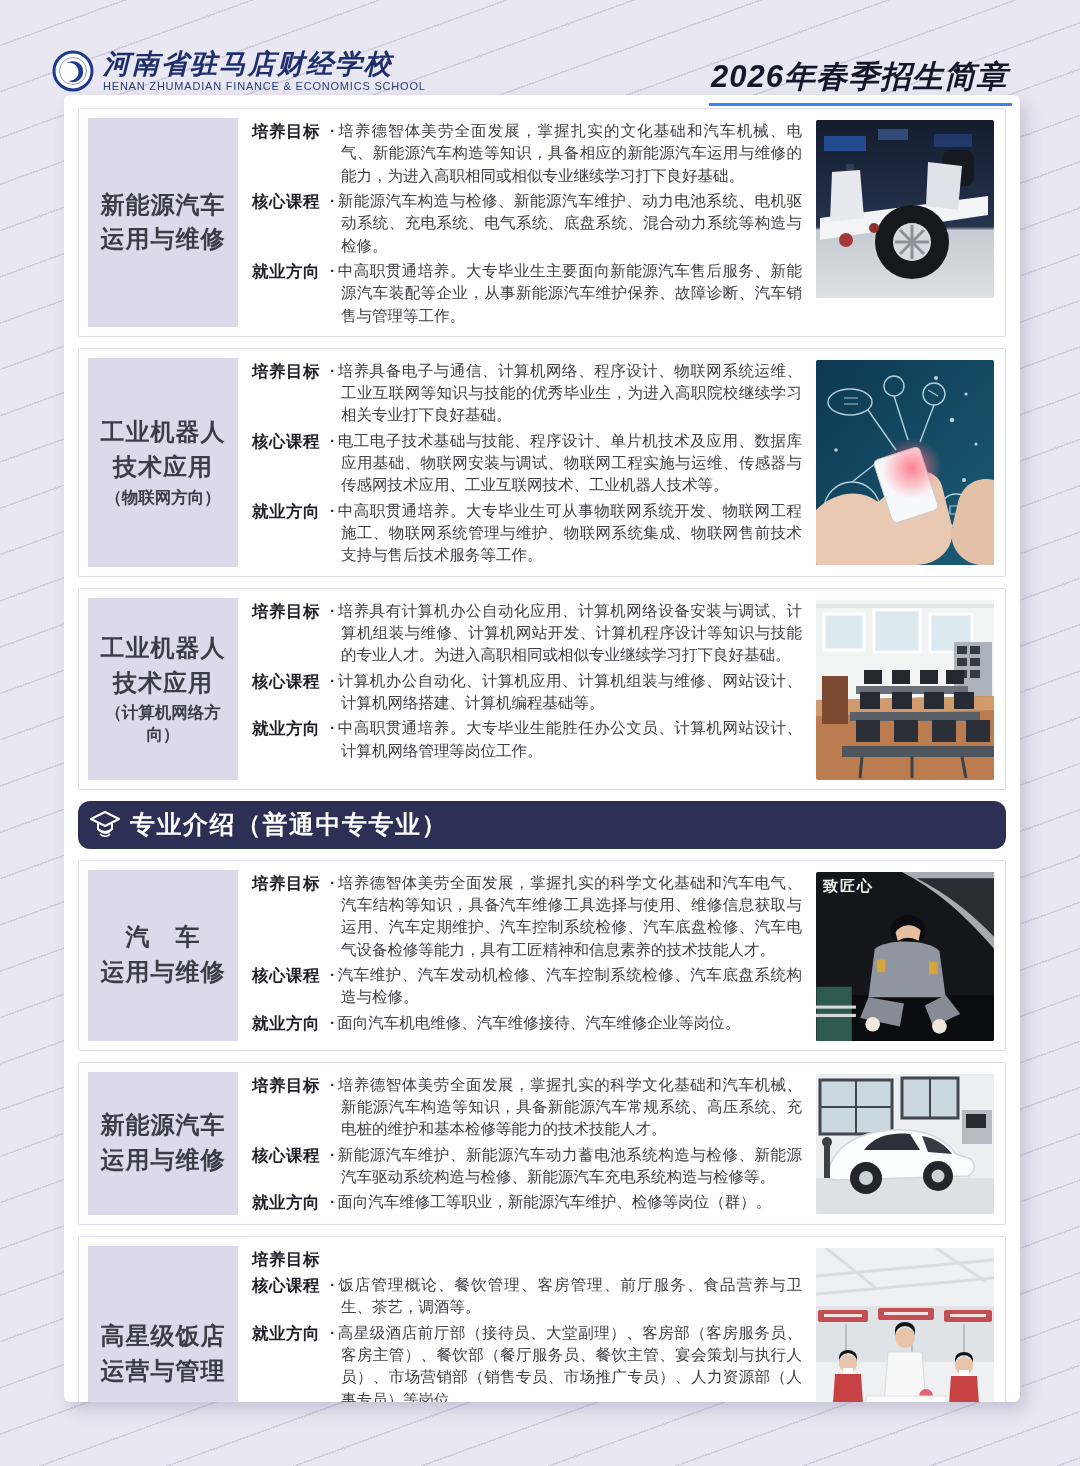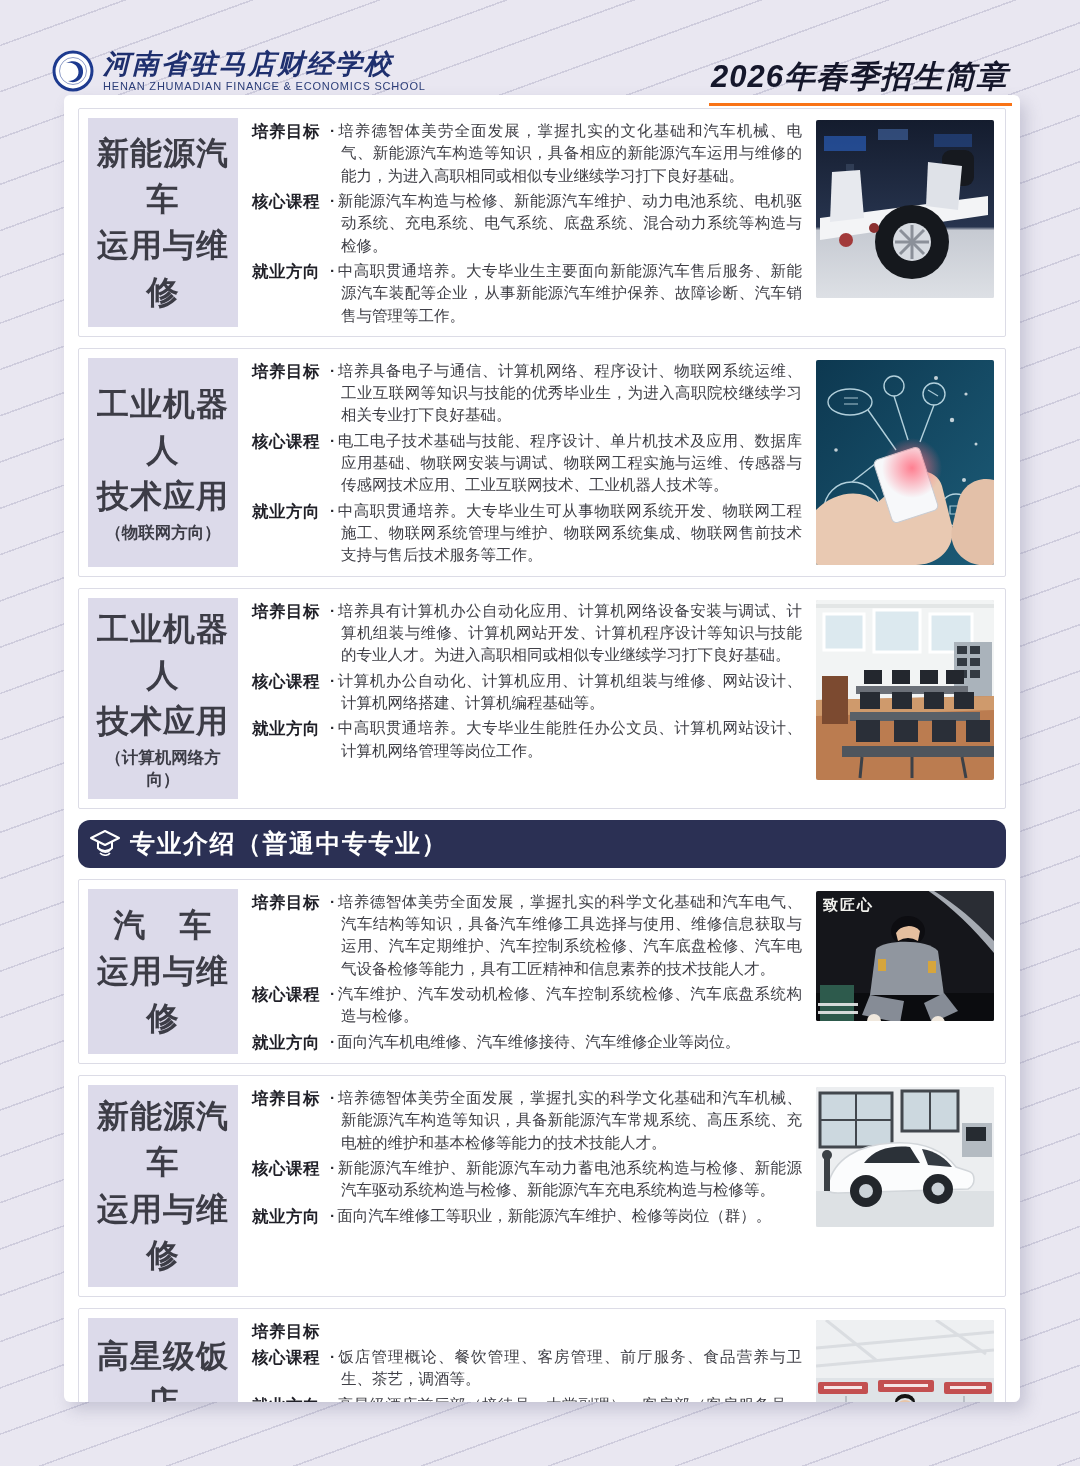--- a/index.html
+++ b/index.html
@@ -13,45 +13,45 @@
       rgba(163,161,188,.38) 42px, rgba(163,161,188,.38) 43.5px); }
 
   
   .topbar { position:absolute; top:0; left:0; right:0; height:95px; z-index:2; }
   .logo-block { position:absolute; left:52px; top:50px; display:flex; align-items:center; gap:9px; }
   .emblem { width:42px; height:42px; flex:0 0 auto; }
   .logo-text .cn { font-family:"Liberation Serif","DejaVu Serif",serif; font-weight:700; font-style:italic;
     font-size:27px; color:#1e2f6e; letter-spacing:2px; line-height:1.05; }
   .logo-text .en { font-size:11px; color:#2a3c77; letter-spacing:.8px; margin-top:2px; }
   .page-title { position:absolute; right:68px; top:56px; font-size:31px; font-weight:800; font-style:italic;
-    color:#15172b; letter-spacing:1px; border-bottom:3px solid #f97316; padding:0 4px 5px 2px; }
+    color:#15172b; letter-spacing:1px; border-bottom:3px solid #3b82f6; padding:0 4px 5px 2px; }
 
   
   .panel { position:absolute; left:64px; right:60px; top:95px; bottom:64px; z-index:1;
     background:#ffffff; border-radius:6px; box-shadow:6px 8px 16px rgba(120,118,150,.30);
     padding:13px 14px; display:flex; flex-direction:column; gap:11px; overflow:hidden; }
 
   .card { display:grid; grid-template-columns:150px 1fr 178px; column-gap:14px;
     border:1px solid #dcdce6; background:#fff; padding:9px 11px 9px 9px; border-radius:2px; }
 
   .prog-name { background:#dcdaea; display:flex; flex-direction:column; align-items:center; justify-content:center;
     text-align:center; padding:8px 4px; }
-  .prog-name-main { white-space:pre-line; font-size:32px; font-weight:700; color:#3c3c46; line-height:1.45; letter-spacing:1px; }
+  .prog-name-main { white-space:pre-line; font-size:24px; font-weight:700; color:#3c3c46; line-height:1.45; letter-spacing:1px; }
   .prog-name-sub { font-size:16.5px; font-weight:700; color:#3c3c46; margin-top:2px; }
 
   .prog-body { display:flex; flex-direction:column; justify-content:flex-start; gap:3px; padding-top:2px; }
   .prow { display:grid; grid-template-columns:78px 1fr; }
   .flabel { font-weight:800; font-size:16.5px; color:#1f1f27; line-height:1.42; letter-spacing:.5px; }
   .ftext { font-size:15.5px; color:#404047; line-height:1.44; padding-left:11px; text-indent:-11px; text-align:justify; }
   .ftext::before { content:"·"; font-weight:700; margin-right:2px; color:#2a2a30; }
 
   .prog-photo { position:relative; width:178px; border-radius:2px; overflow:hidden; align-self:start; margin-top:2px;
     background:#d7dade; }
   .prog-photo svg { display:block; width:100%; height:100%; }
-  .h178{height:178px} .h205{height:205px} .h180{height:180px} .h162{height:130px} .h140{height:140px} .h215{height:215px}
+  .h178{height:178px} .h205{height:205px} .h180{height:180px} .h162{height:169px} .h140{height:140px} .h215{height:215px}
   .photo-caption { position:absolute; left:7px; top:5px; color:#f2f2ee; font-size:15px; font-weight:700;
     letter-spacing:2px; font-family:"Liberation Serif","DejaVu Serif",serif; }
 
   
   .section-bar { display:flex; align-items:center; gap:10px; background:#2b3054; color:#ffffff;
     padding:7px 14px 8px 12px; border-radius:12px; }
   .section-bar .cap-icon { width:30px; height:26px; flex:0 0 auto; }
   .section-title { font-size:25px; font-weight:800; letter-spacing:1.5px; }
 </style>
 </head>

